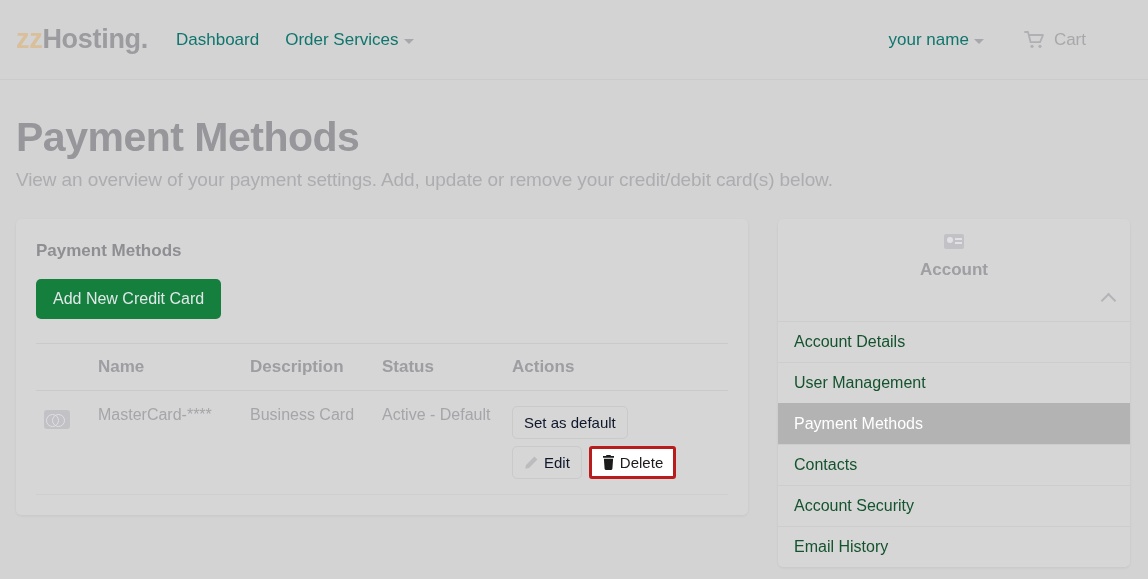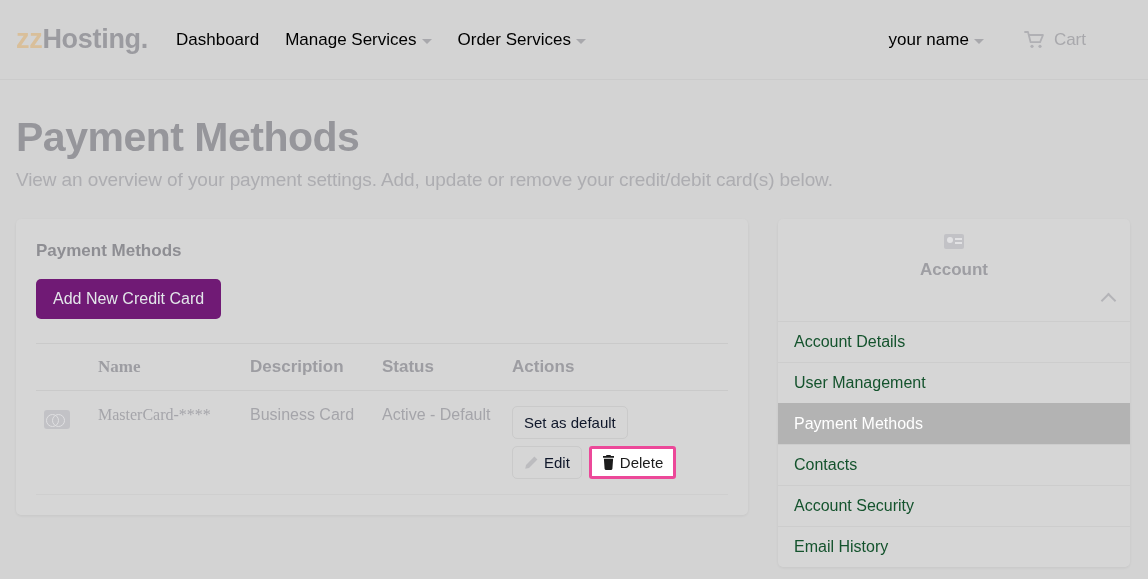--- a/index.html
+++ b/index.html
@@ -38,21 +38,21 @@
   .brand .rest { color: #9b9ba0; }
 
   .nav-links {
     display: flex;
     align-items: center;
     gap: 26px;
   }
 
   .nav-link {
     font-size: 17px;
-    color: #000000;
+    color: #0f766e;
     white-space: nowrap;
     display: flex;
     align-items: center;
     gap: 5px;
     cursor: pointer;
   }
 
   .caret {
     width: 0; height: 0;
     border-left: 5px solid transparent;
@@ -119,21 +119,21 @@
 
   .panel-heading {
     font-size: 17px;
     font-weight: 700;
     color: #8e8e93;
     margin-bottom: 18px;
   }
 
   .btn-primary {
     display: inline-block;
-    background: #701a75;
+    background: #15803d;
     color: #e3e7ea;
     border: none;
     border-radius: 5px;
     font-size: 16px;
     font-family: inherit;
     padding: 11px 17px;
     cursor: pointer;
   }
 
   
@@ -152,21 +152,21 @@
     border-bottom: 1px solid #cacaca;
   }
   table.pm-table td {
     font-size: 16px;
     color: #a5a5aa;
     padding: 15px 8px;
     vertical-align: top;
     border-bottom: 1px solid #cfcfcf;
   }
   .col-icon  { width: 54px; }
-  .col-name  { width: 152px; font-family: Liberation Serif, serif; }
+  .col-name  { width: 152px; }
   .col-desc  { width: 132px; }
   .col-stat  { width: 130px; }
 
   
   .card-icon {
     width: 26px; height: 19px;
     border-radius: 3px;
     background: #c2c2c6;
     position: relative;
     margin-top: 4px;
@@ -203,21 +203,21 @@
     cursor: pointer;
     white-space: nowrap;
   }
 
   
   .btn-delete-highlight {
     display: inline-flex;
     align-items: center;
     gap: 5px;
     background: #ffffff;
-    border: 3px solid #ec4899;
+    border: 3px solid #b91c1c;
     border-radius: 3px;
     color: #1b1b1b;
     font-size: 15px;
     font-family: inherit;
     padding: 4px 10px;
     cursor: pointer;
     white-space: nowrap;
   }
 
   
@@ -283,24 +283,20 @@
 <body>
 
 <div class="navbar">
   <div class="brand">
     <span class="zz">zz</span><span class="rest">Hosting.</span>
   </div>
 
   <div class="nav-links">
     <div class="nav-link">
       <span>Dashboard</span>
-    </div>
-    <div class="nav-link">
-      <span>Manage Services</span>
-      <span class="caret"></span>
     </div>
     <div class="nav-link">
       <span>Order Services</span>
       <span class="caret"></span>
     </div>
   </div>
 
   <div class="nav-right">
     <div class="nav-link">
       <span>your name</span>

